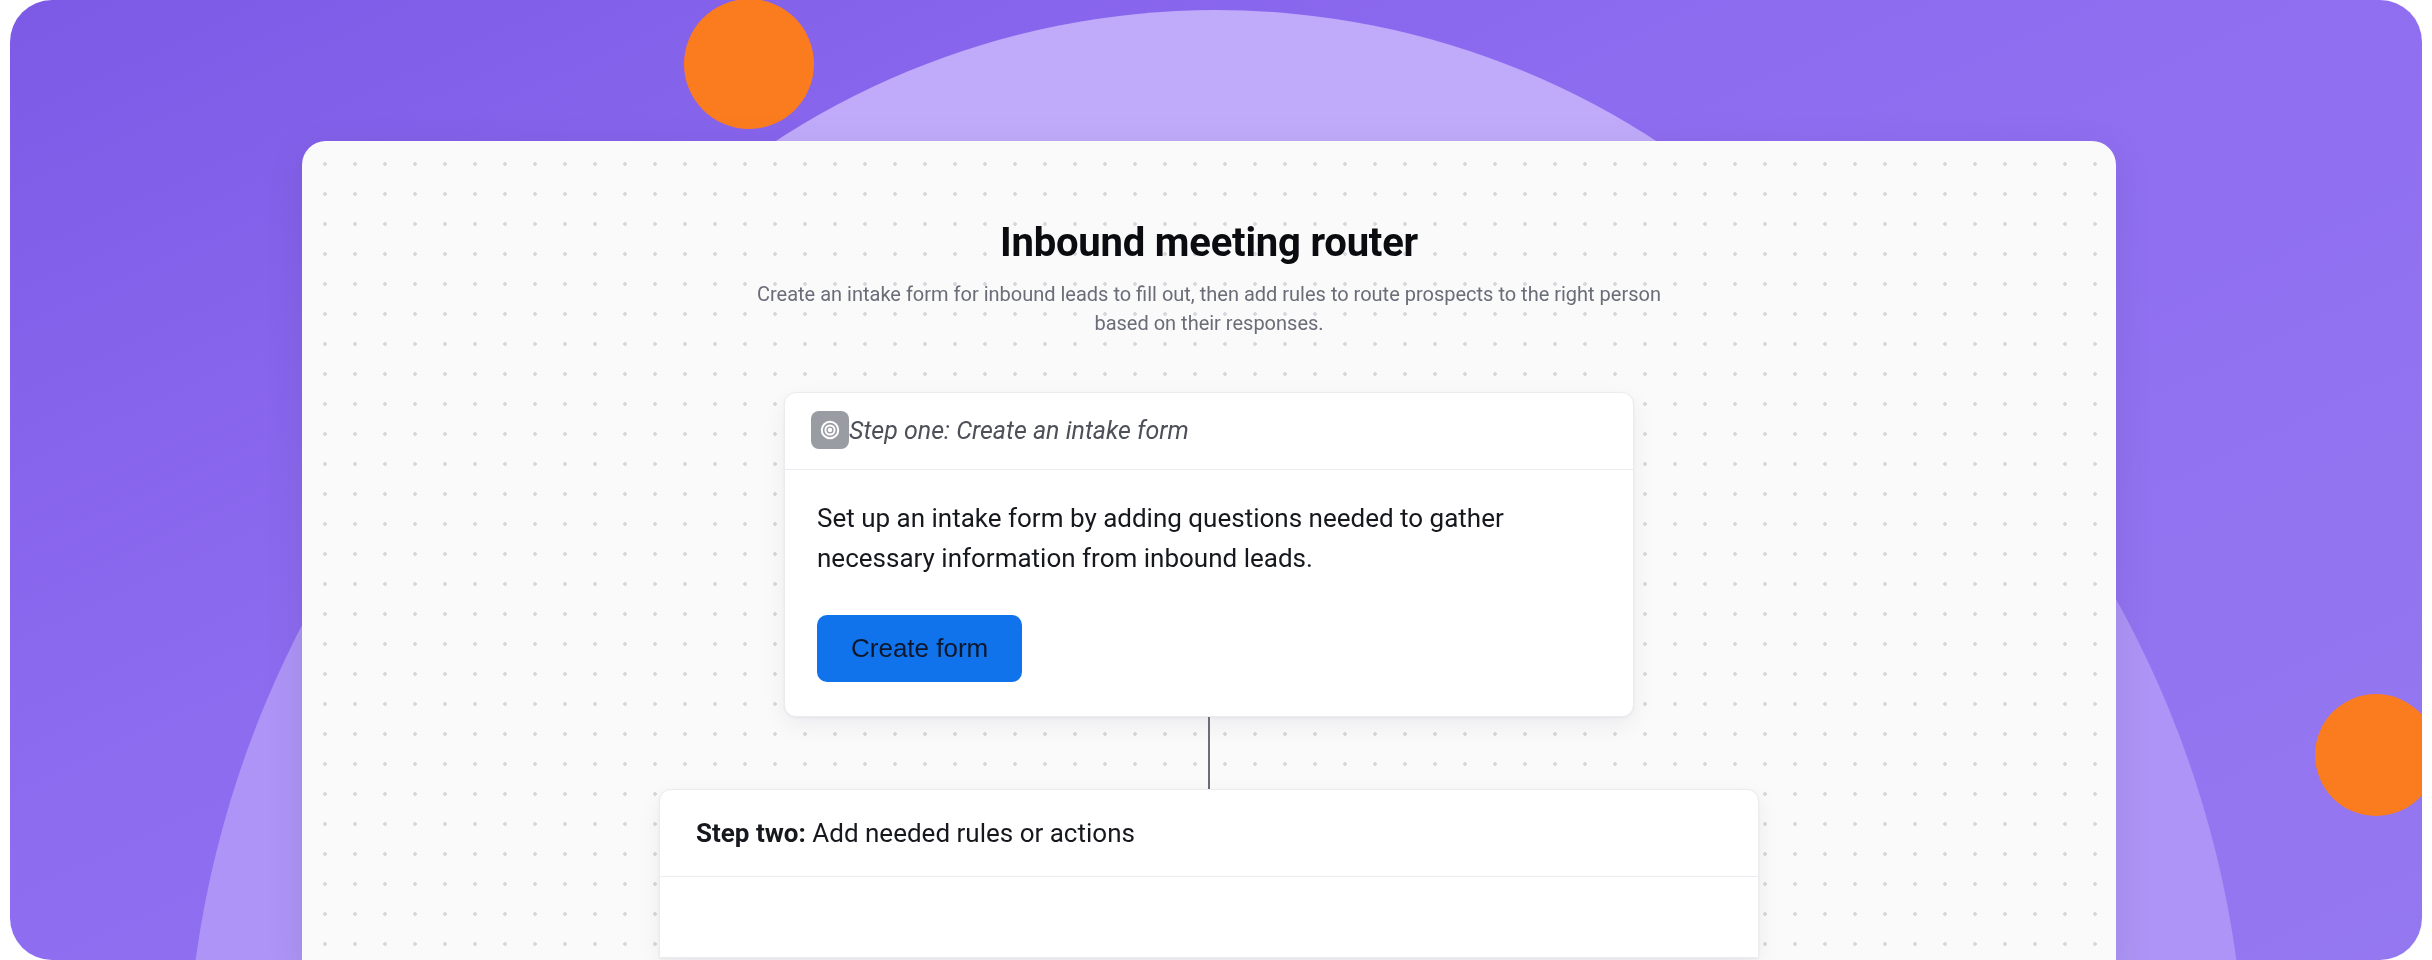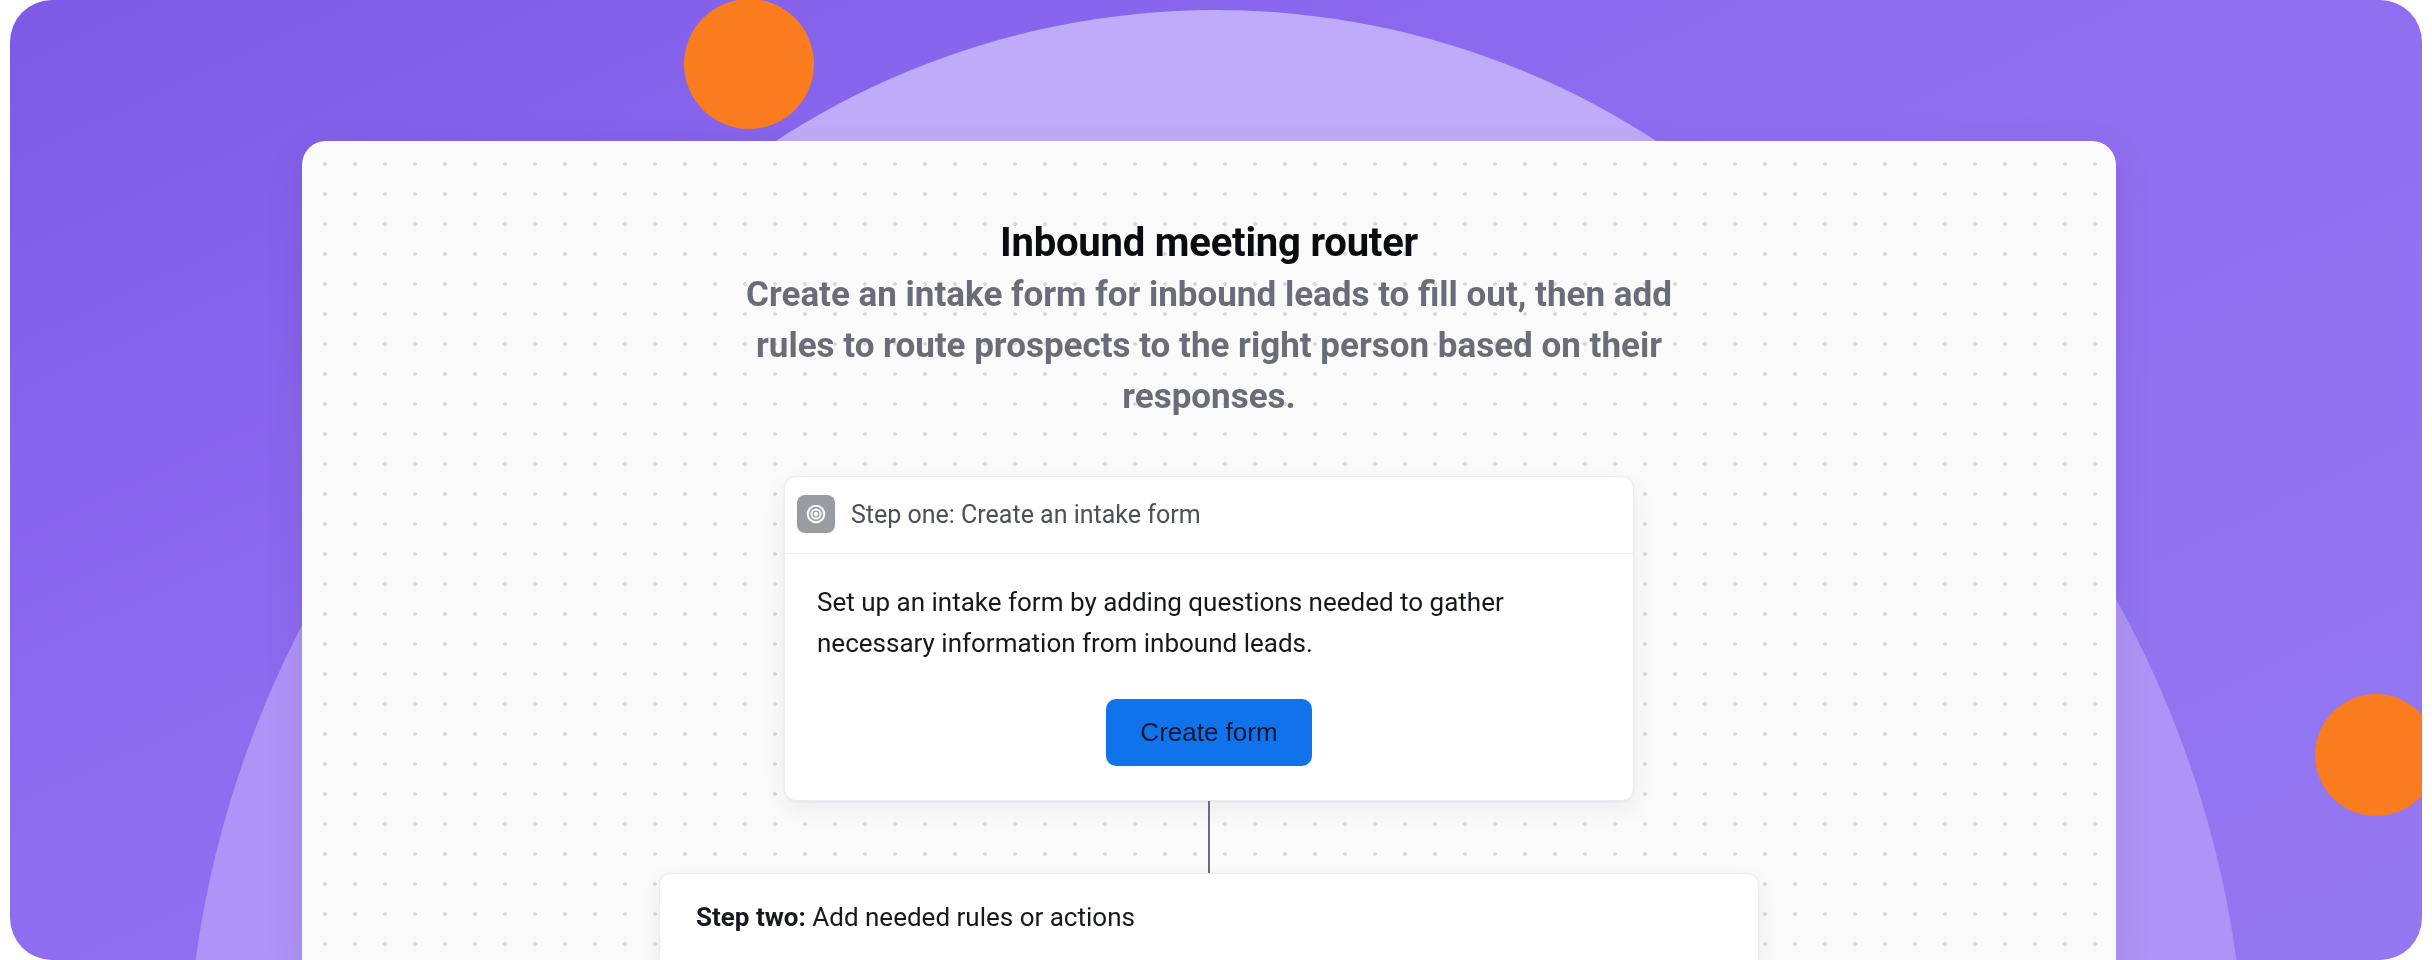--- a/index.html
+++ b/index.html
@@ -83,44 +83,45 @@
 
   .title {
     font-size: 40px;
     font-weight: 700;
     color: #0b0c0f;
     letter-spacing: -0.2px;
     text-align: center;
   }
 
   .subtitle {
-    margin-top: 4px;
-    font-size: 35px;
-    font-weight: 700;
+    margin-top: 14px;
+    font-size: 20px;
+    font-weight: 400;
     color: #6a6d78;
     text-align: center;
     line-height: 1.45;
     max-width: 960px;
   }
 
   
   .step-card {
     margin-top: 54px;
     width: 850px;
     background: #ffffff;
     border: 1px solid #ebecef;
     border-radius: 12px;
     box-shadow: 0 8px 24px rgba(15, 23, 42, 0.06), 0 1px 3px rgba(15,23,42,0.05);
   }
   .step-card-header {
     display: flex;
     align-items: center;
-    gap: 16px;
-    padding: 18px 26px 20px 12px;
+    gap: 0;
+    padding: 18px 26px 20px 26px;
     border-bottom: 1px solid #ebecef;
+    font-style: italic;
   }
   .step-icon-box {
     width: 38px;
     height: 38px;
     border-radius: 8px;
     background: #9a9ca4;
     display: flex;
     align-items: center;
     justify-content: center;
     flex-shrink: 0;
@@ -128,21 +129,21 @@
   .step-icon-box svg { display: block; }
   .step-card-header-label {
     font-size: 25px;
     font-weight: 400;
     color: #4d5058;
   }
   .step-card-body {
     padding: 28px 32px 34px 32px;
     display: flex;
     flex-direction: column;
-    align-items: center;
+    align-items: flex-start;
   }
   .step-desc {
     font-size: 26px;
     line-height: 1.55;
     color: #16181d;
     text-align: left;
     width: 100%;
   }
   .primary-btn {
     margin-top: 36px;

